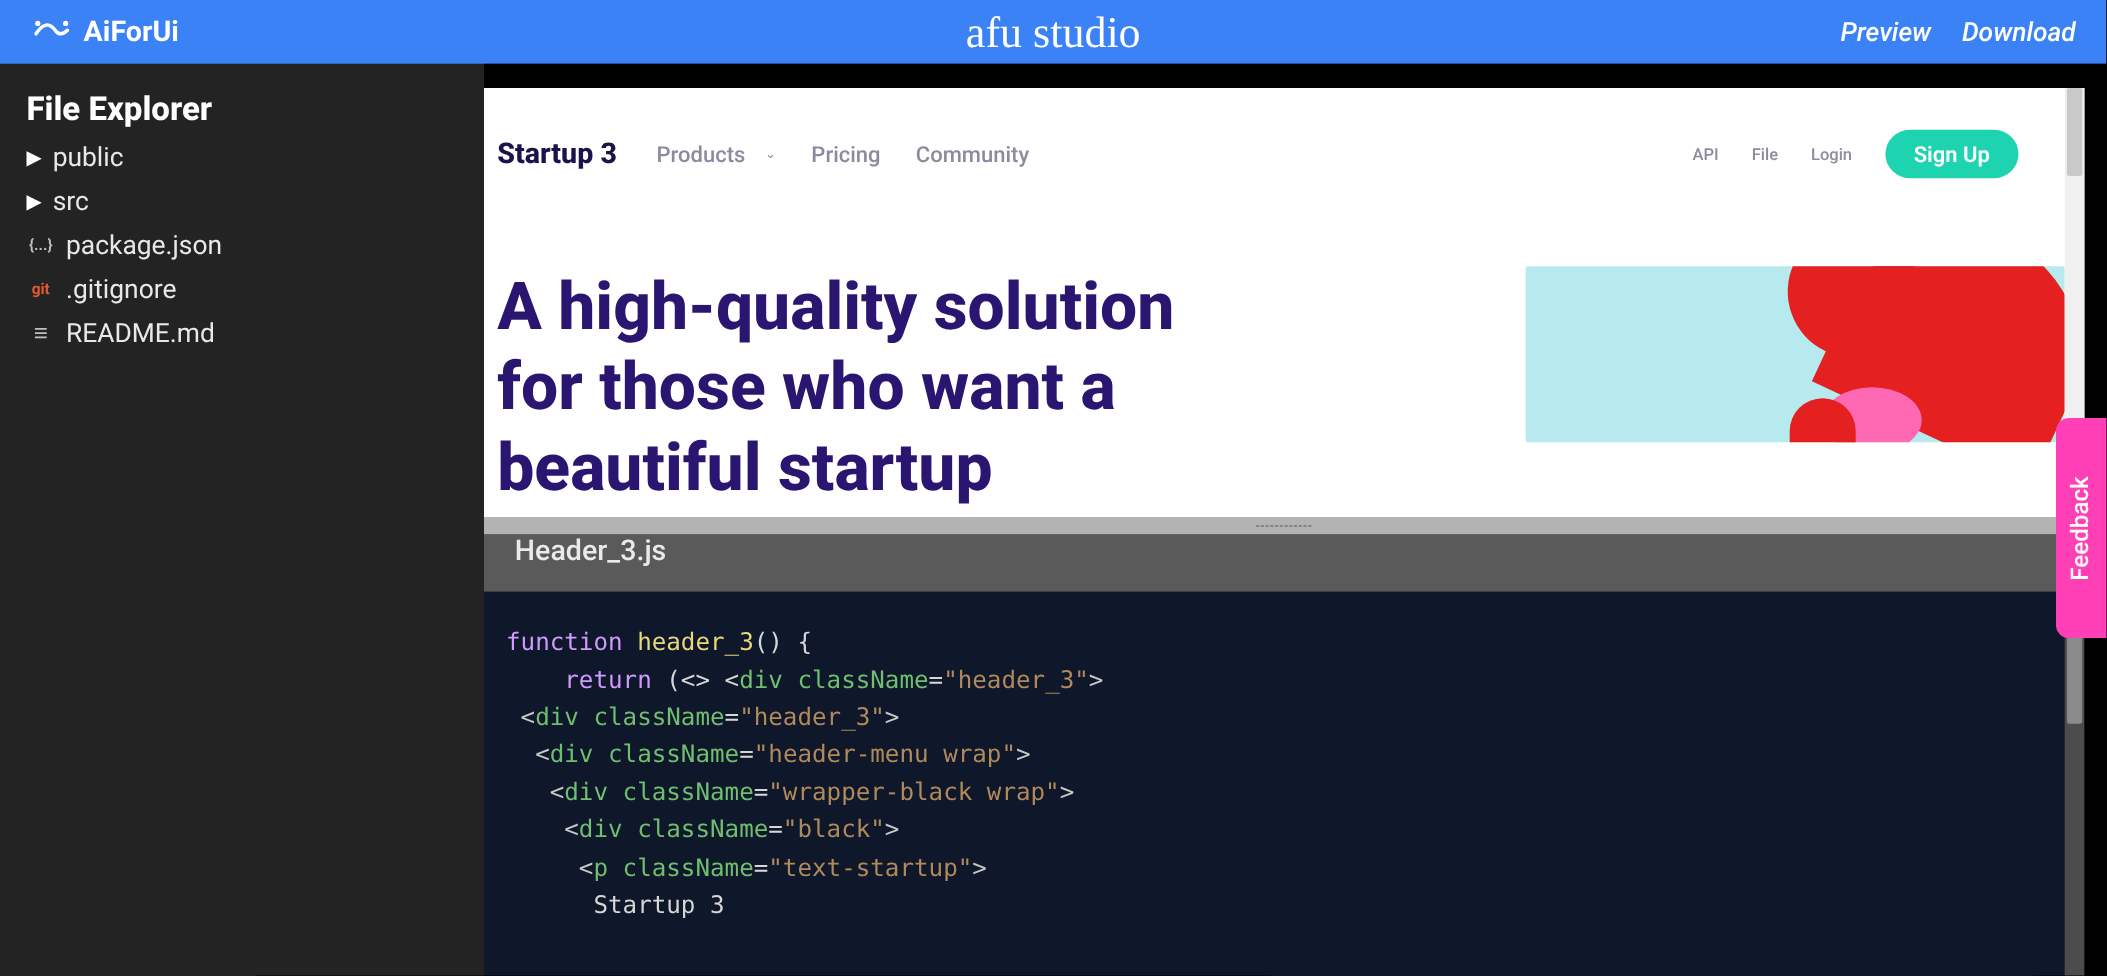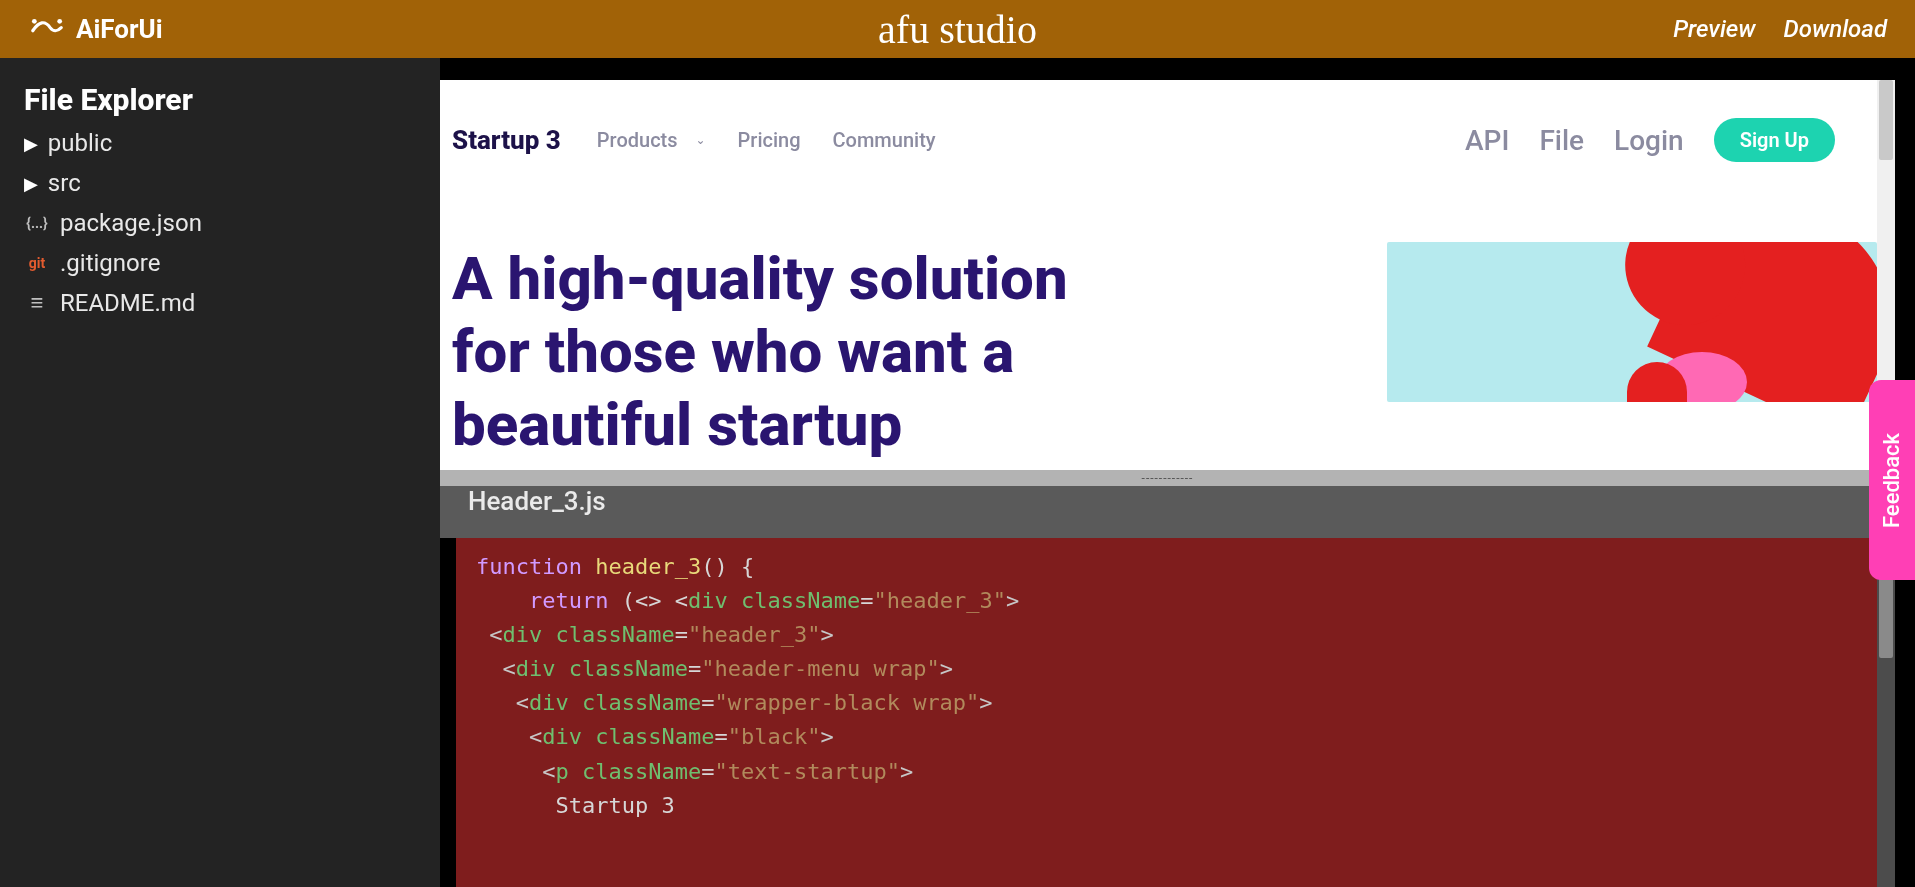--- a/index.html
+++ b/index.html
@@ -1,19 +1,19 @@
 <!DOCTYPE html>
 <html><head>
 <meta charset="utf-8">
 <style>
 * { margin: 0; padding: 0; box-sizing: border-box; }
 body { font-family: -apple-system, BlinkMacSystemFont, "Segoe UI", Roboto, sans-serif; background: #000; width: 1915px; height: 887px; overflow: hidden; }
 
 
-.topbar { height: 58px; background: #a16207; display: flex; align-items: center; padding: 0 28px; position: relative; }
+.topbar { height: 58px; background: #3b82f6; display: flex; align-items: center; padding: 0 28px; position: relative; }
 .brand-left { display: flex; align-items: center; gap: 10px; color: #fff; font-weight: 700; font-size: 26px; }
 .brand-icon svg { width: 38px; height: 28px; }
 .brand-center { position: absolute; left: 50%; transform: translateX(-50%); font-family: "Brush Script MT", cursive; font-size: 40px; color: #fff; font-weight: 400; }
 .brand-right { margin-left: auto; display: flex; gap: 28px; font-style: italic; }
 .brand-right a { color: #fff; text-decoration: none; font-size: 24px; font-weight: 500; cursor: pointer; }
 
 
 .main { display: flex; height: calc(887px - 58px); }
 .sidebar { width: 440px; background: #232323; padding: 24px 24px; color: #fff; }
 .sidebar-title { font-size: 30px; font-weight: 800; margin-bottom: 6px; }
@@ -28,41 +28,41 @@
 .preview-wrap { background: #fff; height: 390px; position: relative; overflow: hidden; }
 .preview-scroll { position: absolute; right: 0; top: 0; bottom: 0; width: 18px; background: #f0f0f0; }
 .preview-scroll-thumb { position: absolute; top: 0; left: 2px; right: 2px; height: 80px; background: #c9c9c9; border-radius: 2px; }
 
 .pv-nav { display: flex; align-items: center; padding: 38px 60px 0 12px; }
 .pv-brand { font-weight: 800; font-size: 26px; color: #1d1249; margin-right: 36px; }
 .pv-menu { display: flex; gap: 32px; }
 .pv-menu-item { color: #8b8ba0; font-size: 20px; font-weight: 500; display: flex; align-items: center; gap: 18px; cursor: pointer; }
 .pv-menu-item .dd { font-size: 12px; }
 .pv-right { margin-left: auto; display: flex; align-items: center; gap: 30px; }
-.pv-link { color: #8b8ba0; font-size: 28px; font-weight: 500; cursor: pointer; }
+.pv-link { color: #8b8ba0; font-size: 15px; font-weight: 500; cursor: pointer; }
 .pv-signup { background: #1dd3b0; color: #fff; border-radius: 28px; padding: 10px 26px; font-size: 20px; font-weight: 600; cursor: pointer; }
 
 .pv-hero { display: flex; padding: 80px 0 0 12px; }
 .pv-headline { font-size: 60px; font-weight: 800; color: #2a1570; line-height: 1.22; max-width: 640px; }
 .pv-hero-img { width: 490px; height: 160px; margin-left: auto; margin-right: 18px; background: #b6eaee; position: relative; overflow: hidden; border-radius: 2px; }
 .heart { position: absolute; right: -20px; top: -30px; width: 220px; height: 190px; background: #e42020; border-radius: 110px 110px 0 0 / 110px 110px 0 0; transform: rotate(25deg); }
 .heart::before { content: ""; position: absolute; left: -60px; top: 40px; width: 120px; height: 120px; background: #e42020; border-radius: 50%; }
 .pinkblob { position: absolute; right: 130px; bottom: -10px; width: 90px; height: 60px; background: #ff69b4; border-radius: 50%; }
 .redblob { position: absolute; right: 190px; bottom: -20px; width: 60px; height: 60px; background: #e42020; border-radius: 50% 50% 0 0; }
 
 
 .split-handle { height: 16px; background: #b3b3b3; display: flex; align-items: center; justify-content: center; cursor: row-resize; }
 .split-dashes { color: #555; font-size: 12px; letter-spacing: 1px; }
 
 
 .editor-tabbar { height: 52px; background: #5a5a5a; display: flex; align-items: flex-start; padding: 0 28px; }
 .editor-tab { color: #eaeaea; font-size: 26px; font-weight: 500; }
 
 
-.editor { flex: 1; background: #7f1d1d; padding: 12px 20px 0 20px; overflow: hidden; position: relative; margin-left: 16px; }
+.editor { flex: 1; background: #0f172a; padding: 30px 20px 0 20px; overflow: hidden; position: relative; }
 .code { font-family: "Menlo", "Consolas", monospace; font-size: 22px; line-height: 1.55; color: #d6d6d6; white-space: pre; }
 .kw { color: #d19aff; }
 .fn { color: #e8d97a; }
 .punc { color: #d6d6d6; }
 .op { color: #d6d6d6; }
 .tag { color: #6fbf6f; }
 .tagp { color: #c7c7c7; }
 .attr { color: #6fbf6f; }
 .str { color: #b18a5c; }
 .plain { color: #d6d6d6; }

